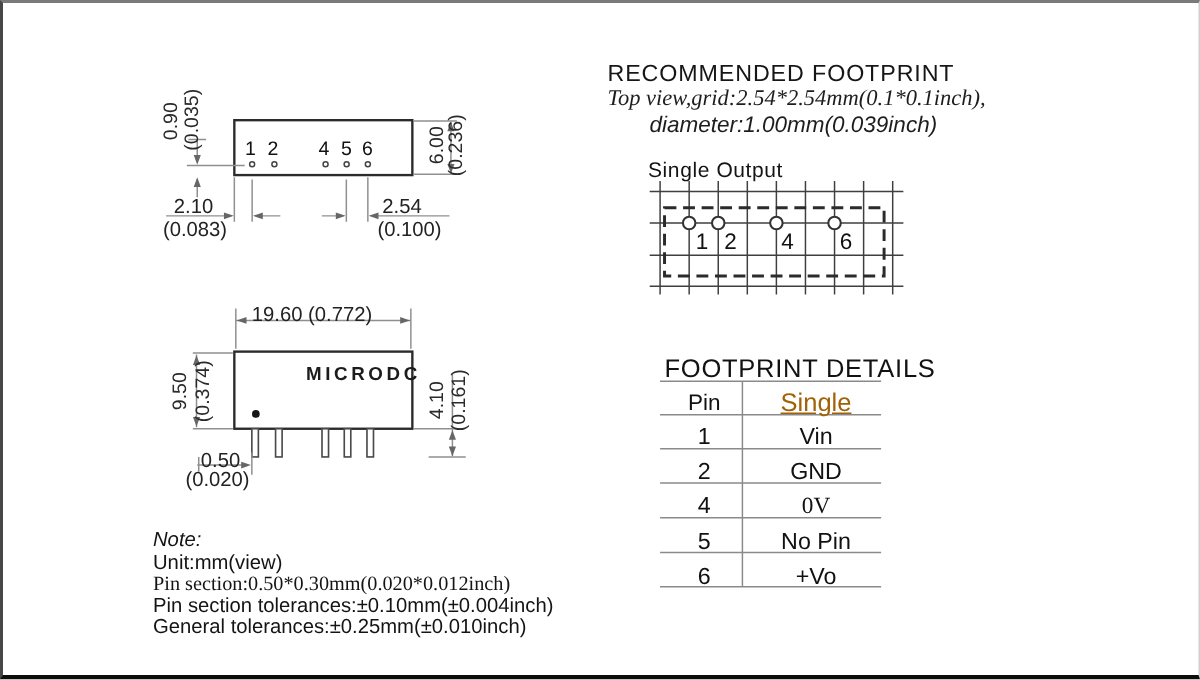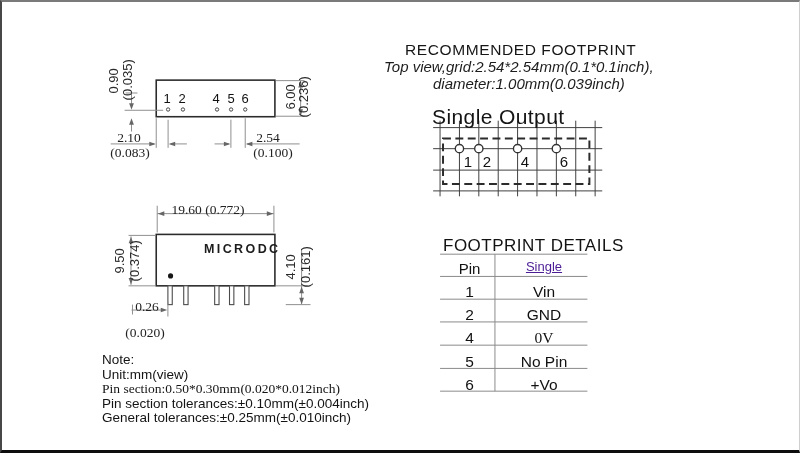--- a/index.html
+++ b/index.html
@@ -8,31 +8,31 @@
     box-sizing:border-box;
     border-top:2px solid #7a7a7a;border-left:2px solid #474747;
     border-bottom:3px solid #0d0d0d;border-right:1px solid #cfcfcf;
     font-family:"Liberation Sans", sans-serif;color:#1a1a1a;
   }
   #linework{position:absolute;left:0;top:0;width:100%;height:100%;}
   .t{position:absolute;white-space:nowrap;color:#1a1a1a;line-height:1.05;}
   .c{text-align:center;}
   .vt{transform:rotate(-90deg);transform-origin:center;text-align:center;}
   .dim{font-size:13px;color:#2a2a2a;}
-  .dimbig{font-size:13.5px;color:#222;font-family:Liberation Serif, serif;}
+  .dimbig{font-size:13.5px;color:#222;}
   .pinnum{font-size:13px;color:#111;}
   .padnum{font-size:15px;color:#111;}
   .title{font-size:15.5px;letter-spacing:.6px;color:#161616;}
   .sub{font-size:15px;font-style:italic;color:#1d1d1d;}
-  .variant{font-size:21px;letter-spacing:.4px;color:#141414;}
+  .variant{font-size:14px;letter-spacing:.4px;color:#141414;}
   .brand{font-size:12.5px;font-weight:600;letter-spacing:2.4px;color:#1c1c1c;padding-left:36px;}
   .note{font-size:13.5px;color:#141414;}
   .tbl-title{font-size:17px;letter-spacing:.5px;color:#121212;}
   .tbl-h1{font-size:15px;color:#111;}
-  .tbl-h2{font-size:13px;color:#4c1d95;text-decoration:underline;}
+  .tbl-h2{font-size:17px;color:#a16207;text-decoration:underline;}
   .tbl-cell{font-size:15.5px;color:#111;}
 </style>
 </head>
 <body>
 
 <div id="page">
 
   <svg id="linework" viewBox="0 0 800 453">
 
     <g>
@@ -162,31 +162,31 @@
   <span class="t dimbig c" style="left:98px;top:144px;width:60px;">(0.083)</span>
   <span class="t dimbig c" style="left:246px;top:129px;width:40px;">2.54</span>
   <span class="t dimbig c" style="left:241px;top:144px;width:60px;">(0.100)</span>
 
   <span class="t dimbig c" style="left:146px;top:201px;width:120px;">19.60 (0.772)</span>
   <span class="t brand" style="left:166px;top:241px;">MICRODC</span>
   <span class="t dim vt" style="left:102px;top:252px;width:32px;">9.50</span>
   <span class="t dim vt" style="left:110px;top:252px;width:46px;">(0.374)</span>
   <span class="t dim vt" style="left:273px;top:258px;width:32px;">4.10</span>
   <span class="t dim vt" style="left:281px;top:258px;width:46px;">(0.161)</span>
-  <span class="t dimbig c" style="left:125px;top:298px;width:40px;">0.26</span>
-  <span class="t dimbig c" style="left:113px;top:324px;width:60px;">(0.020)</span>
-
-  <span class="t note" style="left:100px;top:351px;">Note:</span>
+  <span class="t dimbig c" style="left:125px;top:298px;width:40px;">0.50</span>
+  <span class="t dimbig c" style="left:113px;top:311px;width:60px;">(0.020)</span>
+
+  <span class="t note" style="left:100px;top:351px;font-style:italic;">Note:</span>
   <span class="t note" style="left:100px;top:365.5px;">Unit:mm(view)</span>
   <span class="t note" style="left:100px;top:380px;font-family:Liberation Serif, serif;">Pin section:0.50*0.30mm(0.020*0.012inch)</span>
   <span class="t note" style="left:100px;top:394.5px;">Pin section tolerances:±0.10mm(±0.004inch)</span>
   <span class="t note" style="left:100px;top:409px;">General tolerances:±0.25mm(±0.010inch)</span>
 
   <span class="t title" style="left:403px;top:40px;">RECOMMENDED FOOTPRINT</span>
-  <span class="t sub" style="left:382px;top:57px;">Top view,grid:2.54*2.54mm(0.1*0.1inch),</span>
+  <span class="t sub" style="left:403px;top:57px;font-family:Liberation Serif, serif;">Top view,grid:2.54*2.54mm(0.1*0.1inch),</span>
   <span class="t sub" style="left:403px;top:74px;margin-left:28px;">diameter:1.00mm(0.039inch)</span>
   <span class="t variant" style="left:430px;top:104px;">Single Output</span>
   <span class="t padnum c" style="left:459px;top:152px;width:14px;">1</span>
   <span class="t padnum c" style="left:478px;top:152px;width:14px;">2</span>
   <span class="t padnum c" style="left:516px;top:152px;width:14px;">4</span>
   <span class="t padnum c" style="left:555px;top:152px;width:14px;">6</span>
 
   <span class="t tbl-title" style="left:441px;top:235px;">FOOTPRINT DETAILS</span>
   <span class="t tbl-h1 c" style="left:440px;top:259px;width:55px;">Pin</span>
   <span class="t tbl-h2 c" style="left:497px;top:257.5px;width:90px;">Single</span>

